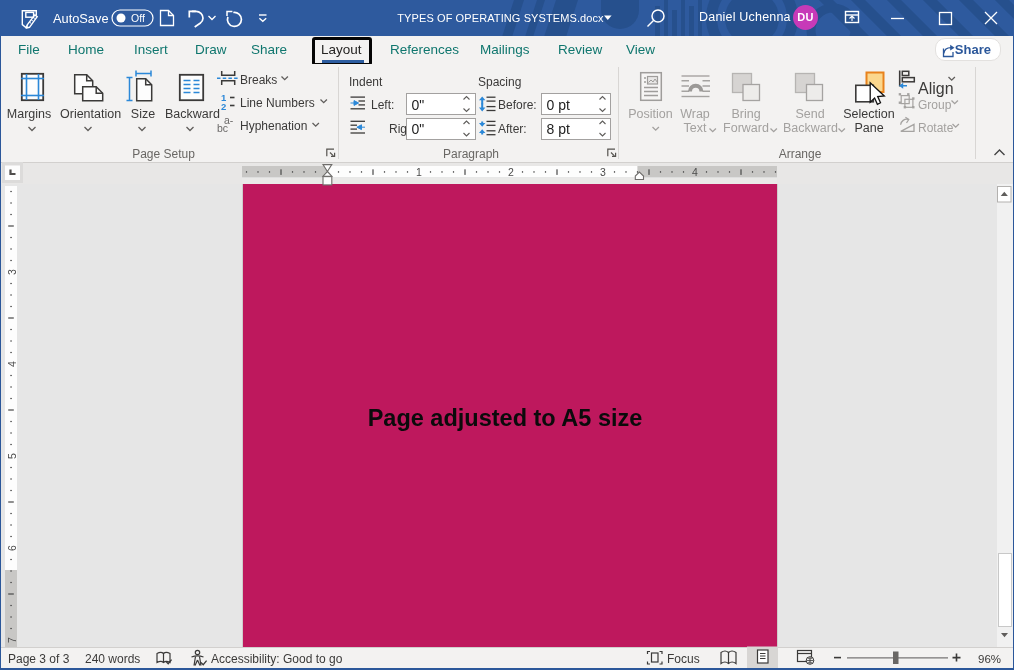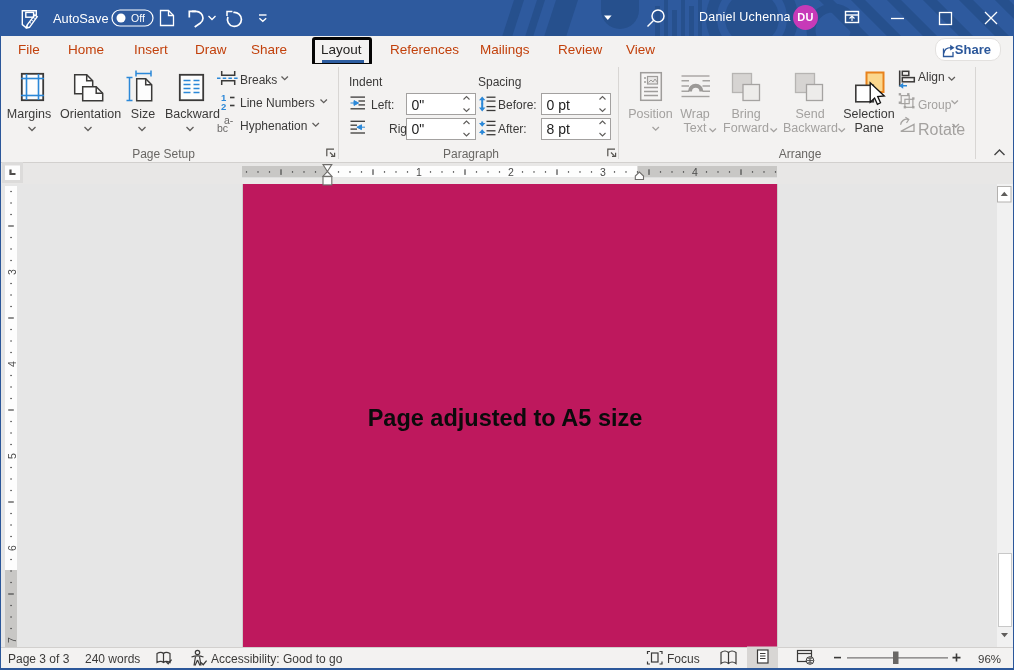--- a/index.html
+++ b/index.html
@@ -8,21 +8,21 @@
   .abs{position:absolute;}
   #titlebar{left:0;top:0;width:1014px;height:36px;background:#2e5a9e;overflow:hidden;}
   #titlebar svg.deco{position:absolute;left:0;top:0;}
   .tb-item{position:absolute;color:#fff;}
   #autosave-label{left:53px;top:10.5px;font-size:12.8px;}
   #title-text{left:0;top:11.5px;width:1001px;text-align:center;font-size:11px;color:#fff;letter-spacing:0.1px;}
   #user-name{left:699px;top:10px;font-size:12.5px;letter-spacing:0.2px;}
   #avatar{left:793px;top:5px;width:25px;height:25px;border-radius:50%;background:#c73ab8;color:#fff;font-size:11px;font-weight:bold;text-align:center;line-height:25px;letter-spacing:0.3px;}
 
   #tabrow{left:1px;top:36px;width:1012px;height:28px;background:#f3f2f1;}
-  .tab{position:absolute;top:0;height:28px;font-size:13.5px;color:#c2410c;line-height:27px;}
+  .tab{position:absolute;top:0;height:28px;font-size:13.5px;color:#0f766e;line-height:27px;}
   #tab-layout-box{position:absolute;left:310.5px;top:1px;width:60.5px;height:29px;border:3px solid #050505;border-radius:3px;}
   #tab-layout-underline{position:absolute;left:320.5px;top:23.5px;width:42px;height:3.5px;background:#2d5da0;}
   #share-btn{position:absolute;left:934px;top:2px;width:66px;height:23px;background:#fff;border:1px solid #e3e1df;border-radius:10px;color:#2b579a;font-size:13px;font-weight:bold;line-height:21px;text-align:right;padding-right:9px;}
 
   #ribbon{left:1px;top:64px;width:1012px;height:99px;background:#f3f2f1;border-bottom:1px solid #d2d0ce;}
   #ribbon-icons{left:0;top:64px;z-index:5;}
   .rsep{position:absolute;top:3px;width:1px;height:92px;background:#d8d6d4;}
   .glabel{position:absolute;top:83px;font-size:12px;color:#696764;text-align:center;}
   .biglbl{position:absolute;top:43px;text-align:center;font-size:12.5px;color:#3b3a39;line-height:14px;}
   .smalltxt{position:absolute;font-size:12px;color:#3b3a39;white-space:nowrap;}
@@ -110,20 +110,21 @@
     <g stroke="#fff" stroke-width="1.4" fill="none">
       <rect x="845.5" y="11.5" width="13" height="11"></rect>
       <path d="M845.5 15 h13"></path>
       <path d="M852 21 v-4 m-2.5 1.5 l2.5 -2.5 2.5 2.5" stroke-width="1.1"></path>
     </g>
     <path d="M891 18.5 h13" stroke="#fff" stroke-width="1.3"></path>
     <rect x="939.5" y="12.5" width="12" height="12" stroke="#fff" stroke-width="1.3" fill="none"></rect>
     <path d="M985 12 l12 12 m0 -12 l-12 12" stroke="#fff" stroke-width="1.3"></path>
   </svg>
   <div class="tb-item" id="autosave-label">AutoSave</div>
+  <div class="tb-item" id="title-text">TYPES OF OPERATING SYSTEMS.docx</div>
   <div class="tb-item" id="user-name">Daniel Uchenna</div>
   <div class="tb-item" id="avatar">DU</div>
 </div>
 
 <div class="abs" id="tabrow">
   <div class="tab" style="left:17px;">File</div>
   <div class="tab" style="left:67px;">Home</div>
   <div class="tab" style="left:133px;">Insert</div>
   <div class="tab" style="left:194px;">Draw</div>
   <div class="tab" style="left:250px;">Share</div>
@@ -174,23 +175,23 @@
   <div class="field" style="left:540px;top:53.5px;width:70px;">
       <span class="val">8 pt</span>
     </div>
   <div class="glabel" style="left:420px;width:100px;">Paragraph</div>
 
   <div class="biglbl gray" style="left:627px;width:45px;">Position</div>
   <div class="biglbl gray" style="left:673px;width:42px;">Wrap<br>Text</div>
   <div class="biglbl gray" style="left:717px;width:56px;">Bring<br>Forward</div>
   <div class="biglbl gray" style="left:782px;width:54px;">Send<br>Backward</div>
   <div class="biglbl" style="left:841px;width:54px;">Selection<br>Pane</div>
-  <div class="smalltxt" style="left:917px;top:6px;font-size:12px;">Align</div>
+  <div class="smalltxt" style="left:917px;top:16px;font-size:16px;">Align</div>
   <div class="smalltxt gray" style="left:917px;top:33.5px;font-size:12px;">Group</div>
-  <div class="smalltxt gray" style="left:917px;top:57px;font-size:16px;">Rotate</div>
+  <div class="smalltxt gray" style="left:917px;top:57px;font-size:12px;">Rotate</div>
   <div class="glabel" style="left:751px;width:96px;">Arrange</div>
 </div>
 
 <svg class="abs" id="ribbon-icons" width="1014" height="99" viewBox="0 64 1014 99">
 
   <g>
     <rect x="21.8" y="73.8" width="21.4" height="26.4" fill="#fdfdfd" stroke="#3b3a39" stroke-width="1.8"></rect>
     <g stroke="#2b88d8" stroke-width="1.6">
       <path d="M26.5 74 v26"></path>
         <path d="M38.5 74 v26"></path>

